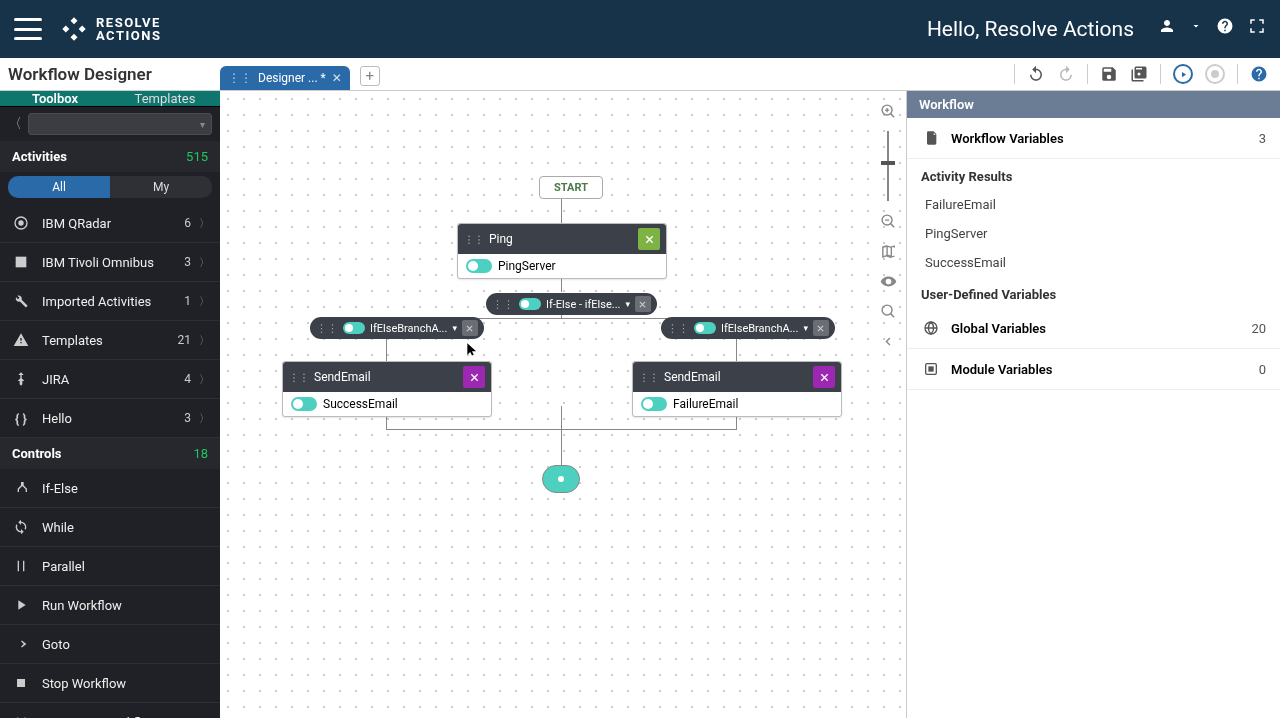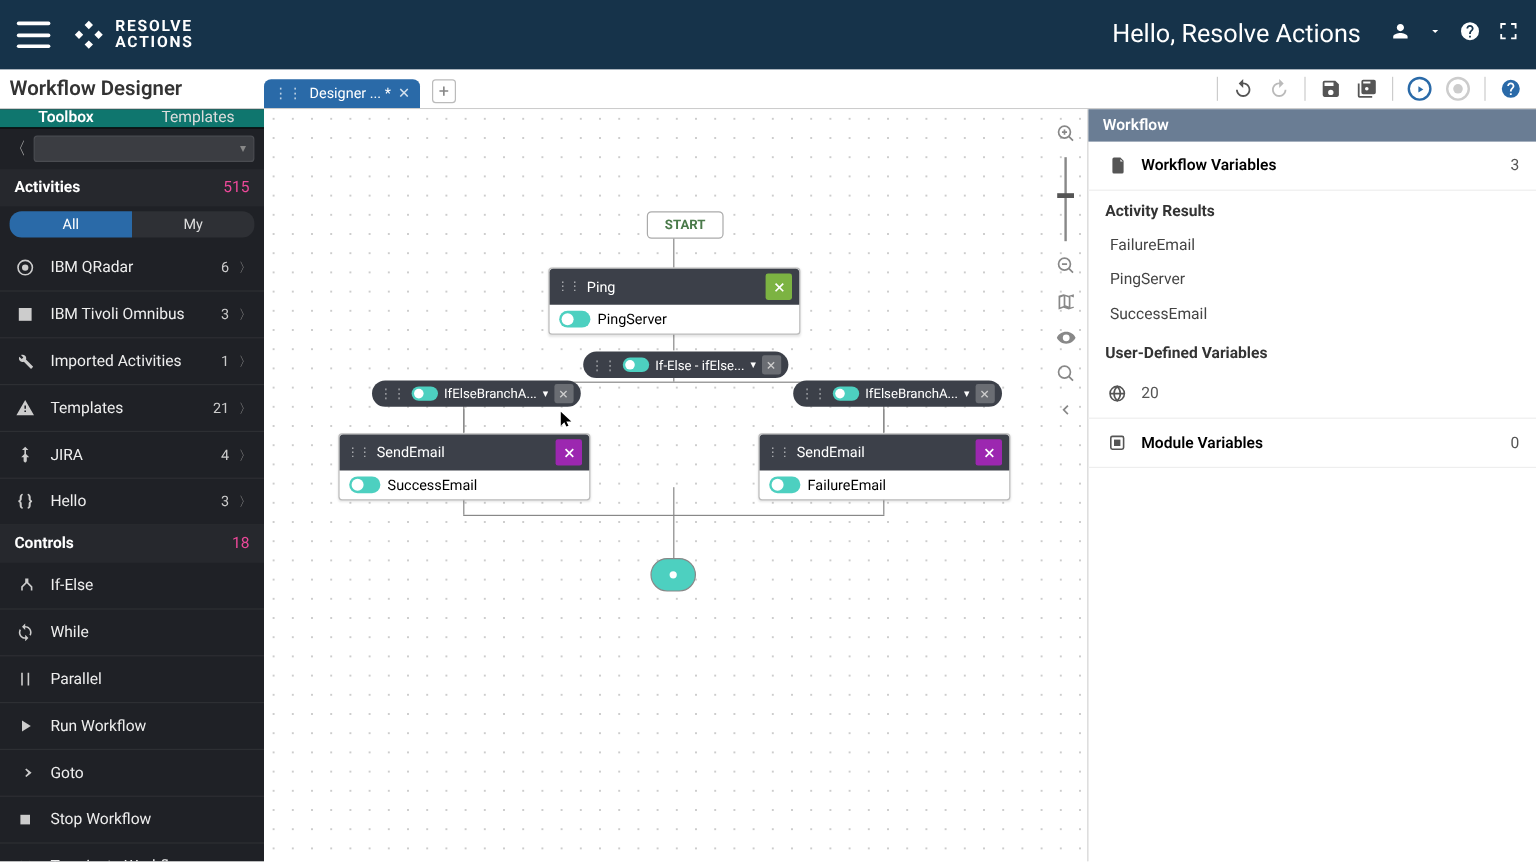--- a/index.html
+++ b/index.html
@@ -37,21 +37,21 @@
 
 
 .sidebar { width:220px; background:#1f2126; color:#ddd; display:flex; flex-direction:column; font-size:13px; overflow:hidden; }
 .side-tabs { display:flex; height:30px; border-bottom:1px solid #000; }
 .side-tab { flex:1; display:flex; align-items:center; justify-content:center; cursor:pointer; background:#0f766e;}
 .side-tab.active { background:#0f766e; font-weight:600; color:#fff; }
 .side-search-row { display:flex; align-items:center; padding:6px 8px; gap:6px; }
 .side-back { color:#aaa; font-size:14px; cursor:pointer; }
 .side-search { flex:1; height:22px; background:#3b3d42; border:1px solid #4a4c51; border-radius:3px; display:flex; align-items:center; justify-content:flex-end; padding-right:6px; }
 .side-section { display:flex; justify-content:space-between; padding:8px 12px; font-weight:700; color:#fff; background:#26282d; }
-.side-count { color:#ec4899; font-weight:400; }
+.side-count { color:#22c55e; font-weight:400; }
 .side-pill-row { display:flex; padding:4px 8px 6px; gap:0; }
 .side-pill { flex:1; text-align:center; padding:4px 0; font-size:12px; cursor:pointer; background:#2e3035; }
 .side-pill.left{border-radius:10px 0 0 10px;}
 .side-pill.right{border-radius:0 10px 10px 0;}
 .side-pill.active { background:#2a6aa8; color:#fff; }
 .side-item { display:flex; align-items:center; padding:8px 10px; border-bottom:1px solid #2d2f33; cursor:pointer; }
 .side-item-ico { width:22px; height:22px; margin-right:10px; display:flex; align-items:center; justify-content:center; }
 .side-item-ico svg{width:16px;height:16px;fill:#ccc;}
 .side-item-label { flex:1; color:#eee; }
 .side-item-count { color:#ccc; margin-right:8px; font-size:12px; }
@@ -481,20 +481,21 @@
     <div class="rpanel-item">PingServer</div>
     <div class="rpanel-item">SuccessEmail</div>
     <div class="rpanel-section">User-Defined Variables</div>
     <div class="rpanel-row">
       <div class="rpanel-row-ico">
           <svg viewBox="0 0 24 24">
             <circle cx="12" cy="12" r="9" fill="none" stroke="#555" stroke-width="2"></circle>
             <path d="M3 12h18M12 3c2.5 2.5 4 5.5 4 9s-1.5 6.5-4 9c-2.5-2.5-4-5.5-4-9s1.5-6.5 4-9z" fill="none" stroke="#555" stroke-width="2"></path>
           </svg>
         </div>
+      <div class="rpanel-row-label">Global Variables</div>
       <div class="rpanel-row-count">20</div>
     </div>
     <div class="rpanel-row">
       <div class="rpanel-row-ico">
           <svg viewBox="0 0 24 24">
             <rect x="4" y="4" width="16" height="16" rx="2" fill="none" stroke="#555" stroke-width="2"></rect>
             <rect x="8" y="8" width="8" height="8" fill="#555"></rect>
           </svg>
         </div>
       <div class="rpanel-row-label">Module Variables</div>

